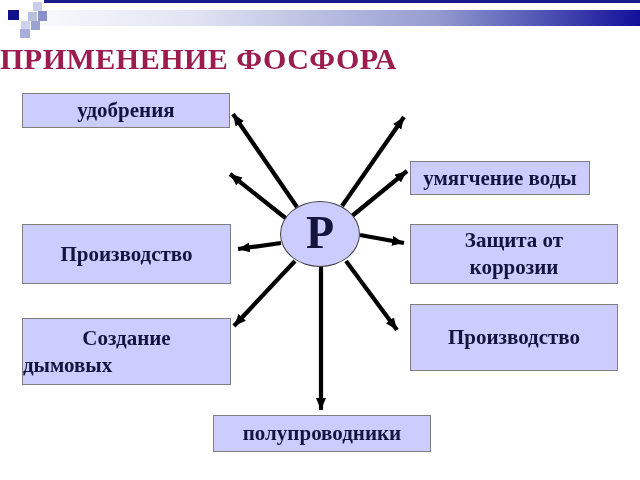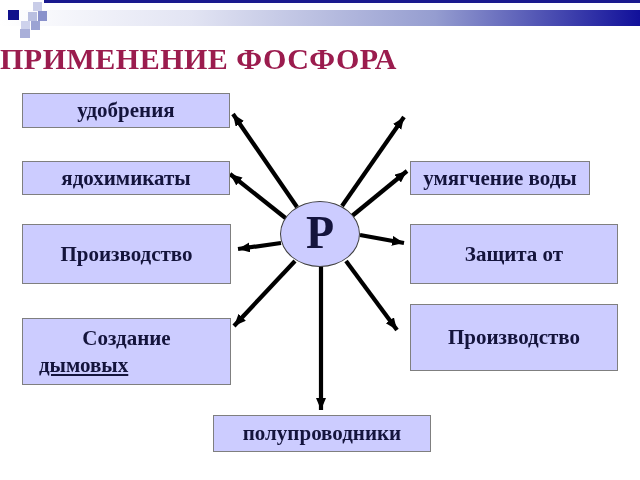--- a/index.html
+++ b/index.html
@@ -44,21 +44,21 @@
     background:var(--c-box-fill);
     border:1.5px solid var(--c-box-border);
     box-sizing:border-box;
     display:flex;flex-direction:column;justify-content:center;
     color:var(--c-box-text);
     font-weight:bold;font-size:21px;line-height:27px;
     text-align:center;
     z-index:2;
   }
   .node .ln{width:100%;}
-  .node .ln.align-left{text-align:left;padding-left:16px;box-sizing:border-box;text-decoration:underline;}
+  .node .ln.align-left{text-align:left;padding-left:0;box-sizing:border-box;}
   .hub{
     position:absolute;left:280px;top:201px;width:80px;height:66px;
     background:var(--c-box-fill);
     border:1.5px solid #404040;border-radius:50%;
     box-sizing:border-box;
     display:flex;align-items:center;justify-content:center;
     color:var(--c-box-text);font-weight:bold;font-size:46px;
     padding-bottom:3px;z-index:2;
   }
   
@@ -102,36 +102,34 @@
     <line x1="321" y1="266" x2="321" y2="410" marker-end="url(#ah)"></line>
   </svg>
 
   <div class="hub">
     <span>P</span>
   </div>
 
   <div class="node" style="left:22px;top:93px;width:208px;height:35px">
     <div class="ln">удобрения</div>
   </div>
-  <div class="node" style="left:22px;top:161px;width:208px;height:34px">
-    <div class="ln">ядохимикаты</div>
-  </div>
   <div class="node" style="left:22px;top:224px;width:209px;height:60px">
     <div class="ln">Производство</div>
   </div>
   <div class="node" style="left:22px;top:318px;width:209px;height:67px">
     <div class="ln">Создание</div>
     <div class="ln align-left">дымовых</div>
   </div>
 
   <div class="node" style="left:410px;top:161px;width:180px;height:34px">
     <div class="ln">умягчение воды</div>
   </div>
   <div class="node" style="left:410px;top:224px;width:208px;height:60px">
     <div class="ln">Защита от</div>
+    <div class="ln">коррозии</div>
   </div>
   <div class="node" style="left:410px;top:304px;width:208px;height:67px">
     <div class="ln">Производство</div>
   </div>
 
   <div class="node" style="left:213px;top:415px;width:218px;height:37px">
     <div class="ln">полупроводники</div>
   </div>
 
 </div>

